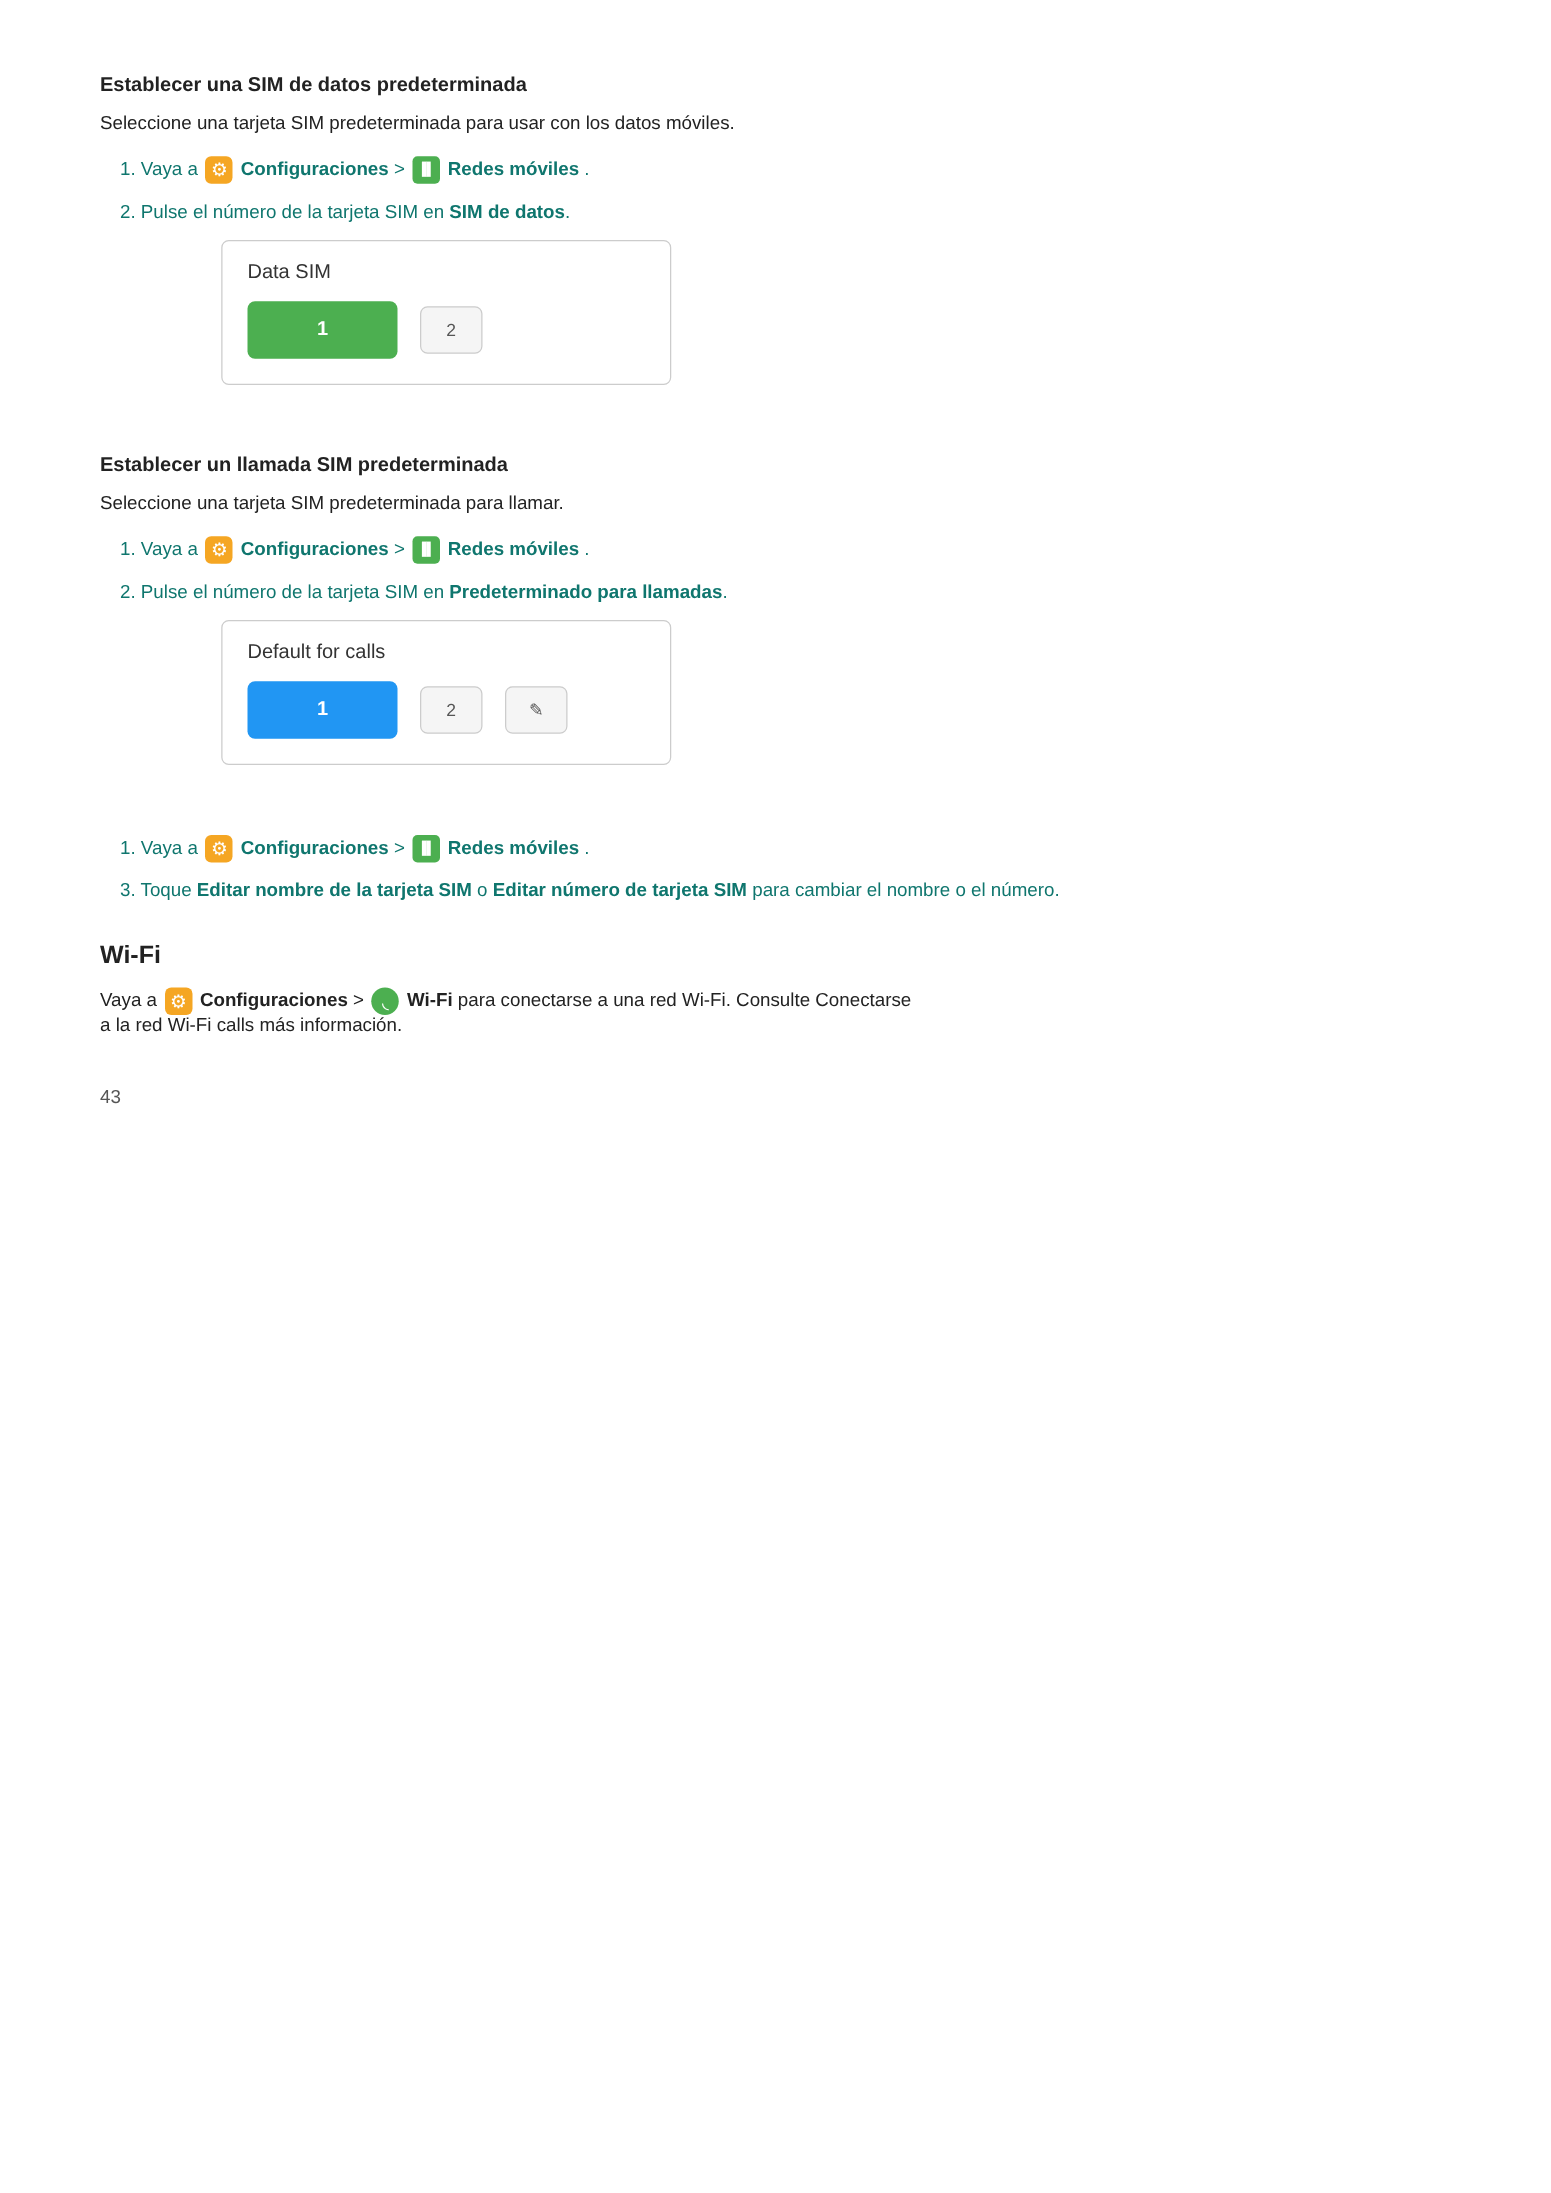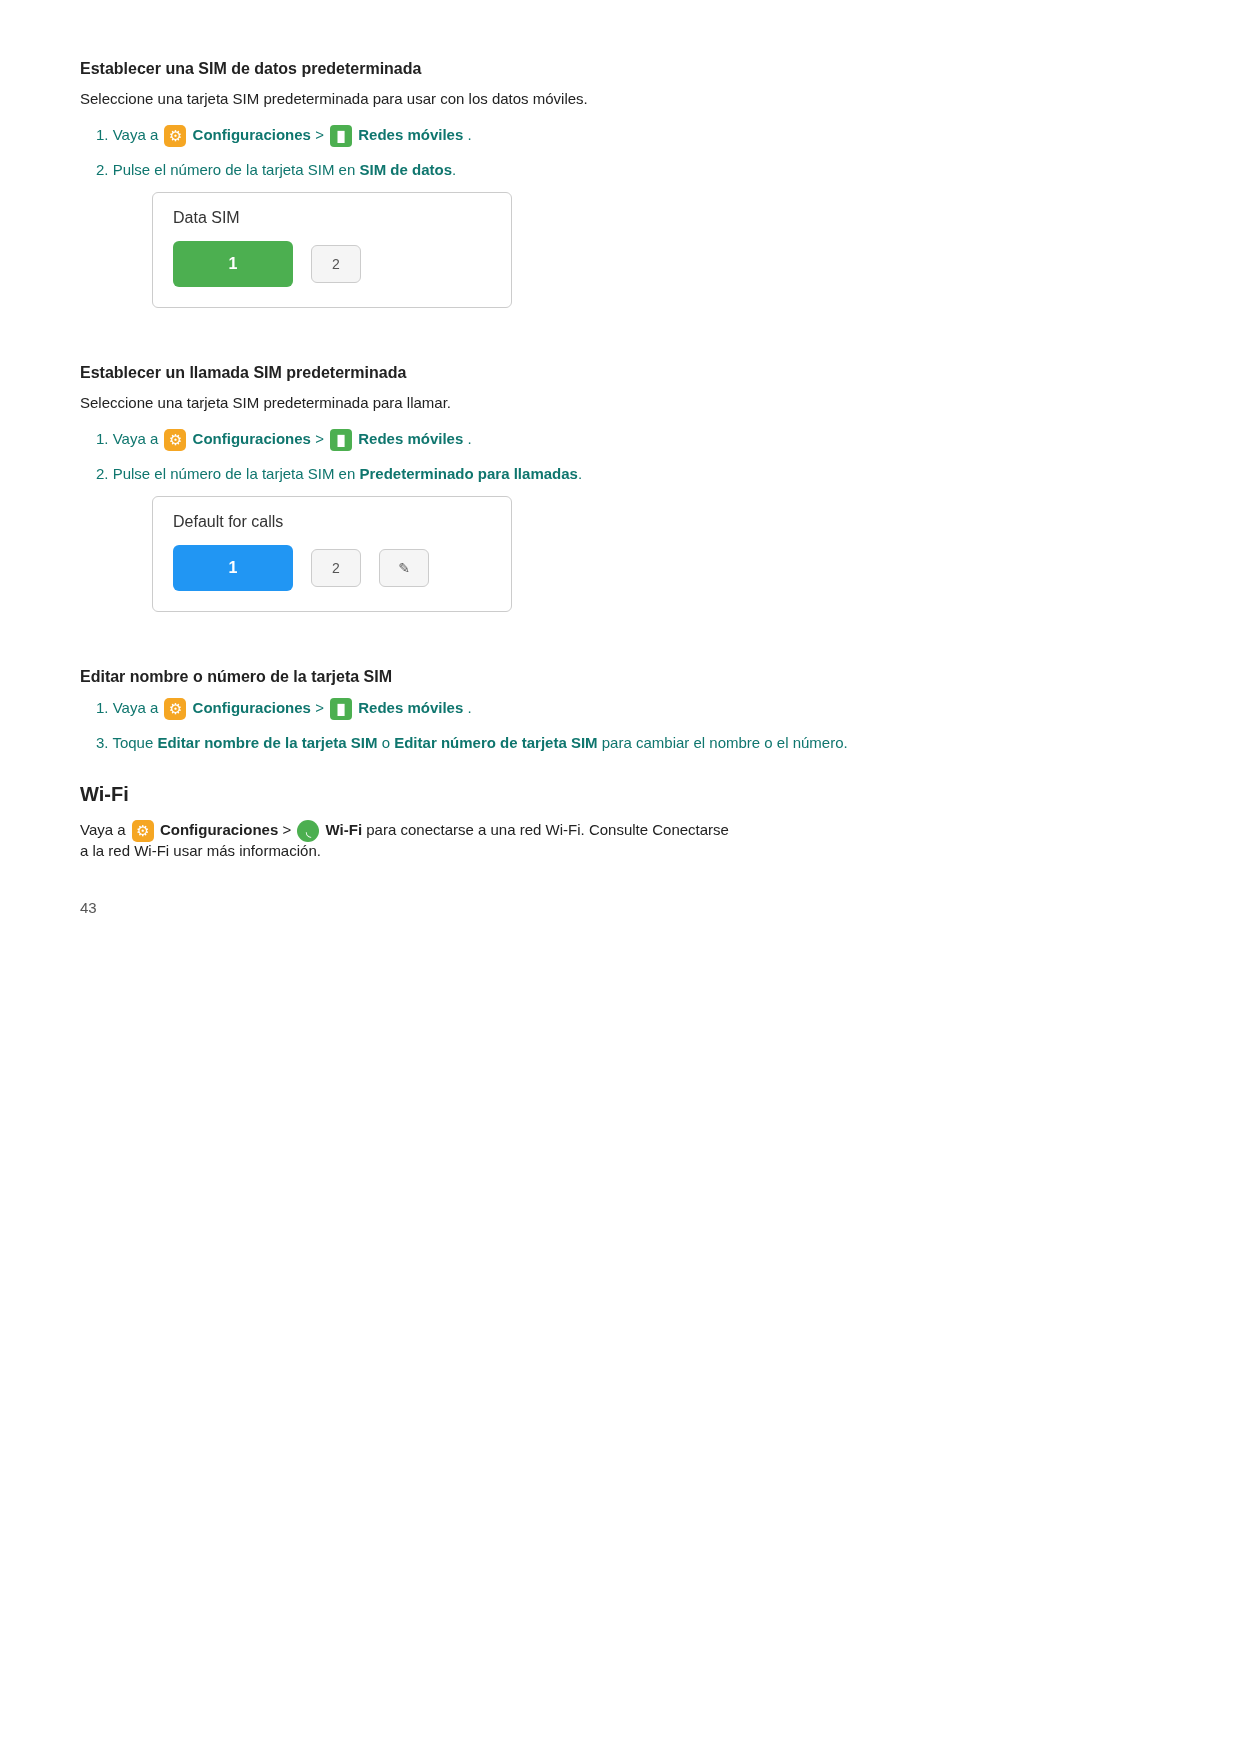--- a/index.html
+++ b/index.html
@@ -44,21 +44,21 @@
     .step strong {
       font-weight: bold;
     }
 
     .sim-card-box {
       border: 1px solid #cccccc;
       border-radius: 6px;
       padding: 16px 20px 20px 20px;
       display: inline-block;
       min-width: 360px;
-      margin-left: 72px;
+      margin-left: 97px;
       margin-bottom: 24px;
     }
 
     .sim-card-box .box-title {
       font-size: 16px;
       color: #333;
       margin-bottom: 14px;
     }
 
     .sim-buttons {
@@ -245,21 +245,20 @@
     <div class="box-title">Default for calls</div>
     <div class="sim-buttons">
       <button class="sim-btn-blue">1</button>
       <button class="sim-btn-outline">2</button>
       <button class="sim-btn-pencil">✎</button>
     </div>
   </div>
 </div>
 
 <div class="section">
-  <div class="section-title">Editar nombre o número de la tarjeta SIM</div>
 
   <div class="step">
     <span>1. Vaya a </span>
     <span class="icon-settings"></span>
     <strong>Configuraciones</strong>
     <span> &gt; </span>
     <span class="icon-mobile"></span>
     <strong>Redes móviles</strong>
     <span>.</span>
   </div>
@@ -275,17 +274,17 @@
   <div class="wifi-section-title">Wi-Fi</div>
   <div class="section-desc">
     <span>Vaya a </span>
     <span class="icon-settings"></span>
     <strong>Configuraciones</strong>
     <span> &gt; </span>
     <span class="icon-wifi"></span>
     <strong>Wi-Fi</strong>
     <span> para conectarse a una red Wi-Fi. Consulte Conectarse</span>
     <br>
-    <span>a la red Wi-Fi usar más información.</span>
+    <span>a la red Wi-Fi calls más información.</span>
   </div>
 </div>
 
 <div class="page-number">43</div>
 
 </body></html>

